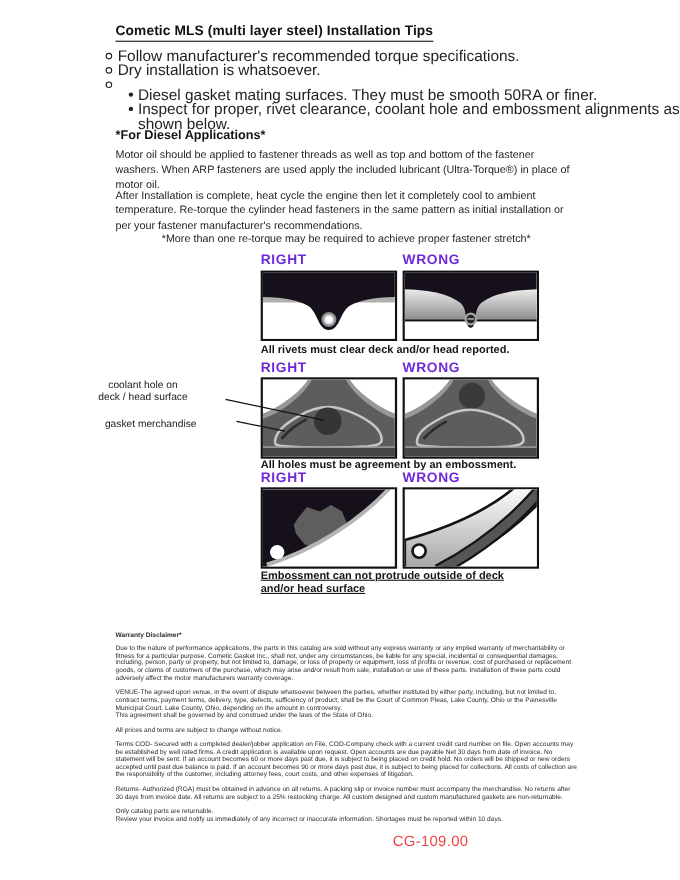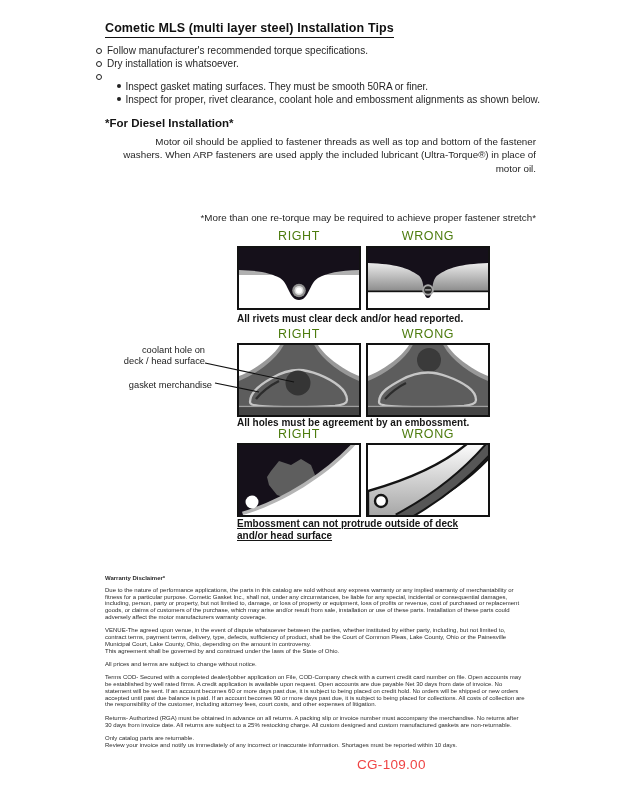--- a/index.html
+++ b/index.html
@@ -9,35 +9,35 @@
     margin:0 auto;
   }
   .abs{position:absolute;}
   .pre{white-space:pre-line;}
   
   .doc-title{
     left:105px;top:21px;font-size:12.5px;font-weight:bold;color:#111;
     border-bottom:1.6px solid #111;padding-bottom:2px;letter-spacing:.1px;
   }
   
-  .bullets{left:96px;top:44px;font-size:10px;line-height:13px;}
+  .bullets{left:96px;top:44px;font-size:14px;line-height:13px;}
   .brow{display:flex;align-items:flex-start;}
   .brow.sub{margin-left:21px;}
   .dot-open{flex:0 0 auto;width:4px;height:4px;border:1.1px solid #222;border-radius:50%;margin:3.5px 5px 0 0;}
   .dot-filled{flex:0 0 auto;width:4.4px;height:4.4px;background:#222;border-radius:50%;margin:4px 4px 0 0;}
   
   .diesel-h{left:105px;top:117px;font-size:11.5px;font-weight:bold;color:#141414;}
-  .para{left:120px;width:416px;font-size:9.8px;line-height:13.3px;text-align:right;}
-  .p1{top:135px;} .p2{top:172px;} .p3{top:211px;}
-  
-  .rw-label{width:124px;text-align:center;font-size:12.5px;font-weight:normal;color:#4d7c0f;letter-spacing:.6px;}
+  .para{left:105px;width:416px;font-size:9.8px;line-height:13.3px;}
+  .p1{top:135px;} .p2{top:172px;} .p3{top:211px;margin-left:42px;}
+  
+  .rw-label{width:124px;font-size:12.5px;font-weight:bold;color:#6d28d9;letter-spacing:.6px;}
   .dbox{width:120px;border:2px solid #121212;background:#fff;}
   .dbox svg{display:block;}
   .fig-caption{left:237px;font-size:10px;font-weight:bold;color:#161616;line-height:11.5px;}
-  .callout{font-size:9.3px;line-height:10.8px;color:#1b1b1b;text-align:right;}
+  .callout{font-size:9.3px;line-height:10.8px;color:#1b1b1b;text-align:center;}
   
   .legal{left:105px;top:575px;width:420px;font-size:6px;line-height:6.8px;color:#2b2b2b;}
   .legal .lh{font-weight:bold;margin-bottom:5px;}
   .legal p{margin:0 0 6.5px 0;}
   .pagenum{left:357px;top:757px;font-size:13.5px;color:#ef4444;letter-spacing:.3px;}
 </style>
 </head>
 <body>
 
 <div class="page">
@@ -51,30 +51,31 @@
     </div>
     <div class="brow">
       <span class="dot-open"></span>
       <span>Dry installation is whatsoever.</span>
     </div>
     <div class="brow">
       <span class="dot-open"></span>
     </div>
     <div class="brow sub">
       <span class="dot-filled"></span>
-      <span>Inspect gasket mating surfaces.  They must be smooth 50RA or finer.</span>
+      <span>Diesel gasket mating surfaces.  They must be smooth 50RA or finer.</span>
     </div>
     <div class="brow sub">
       <span class="dot-filled"></span>
       <span>Inspect for proper, rivet clearance, coolant hole and embossment alignments as shown below.</span>
     </div>
   </div>
 
-  <div class="abs diesel-h">*For Diesel Installation*</div>
+  <div class="abs diesel-h">*For Diesel Applications*</div>
   <div class="abs para p1">Motor oil should be applied to fastener threads as well as top and bottom of the fastener washers. When ARP fasteners are used apply the included lubricant (Ultra-Torque®) in place of motor oil.</div>
+  <div class="abs para p2">After Installation is complete, heat cycle the engine then let it completely cool to ambient temperature. Re-torque the cylinder head fasteners in the same pattern as initial installation or per your fastener manufacturer's recommendations.</div>
   <div class="abs para p3">*More than one re-torque may be required to achieve proper fastener stretch*</div>
 
   <div class="abs rw-label" style="left:237px;top:229px;">RIGHT</div>
   <div class="abs rw-label" style="left:366px;top:229px;">WRONG</div>
 
   <div class="abs dbox" style="left:237px;top:246px;">
     <svg width="120" height="60" viewBox="0 0 120 60">
       <rect width="120" height="60" fill="#ffffff"></rect>
       <rect y="22" width="120" height="5" fill="#b0b0b0"></rect>
       <path d="M0,0 H120 V22 C100,22.5 88,25 79,30 C70,35.5 70,52 60,52 C50,52 50,35.5 41,30 C32,25 20,22.5 0,22 Z" fill="#15101a"></path>

